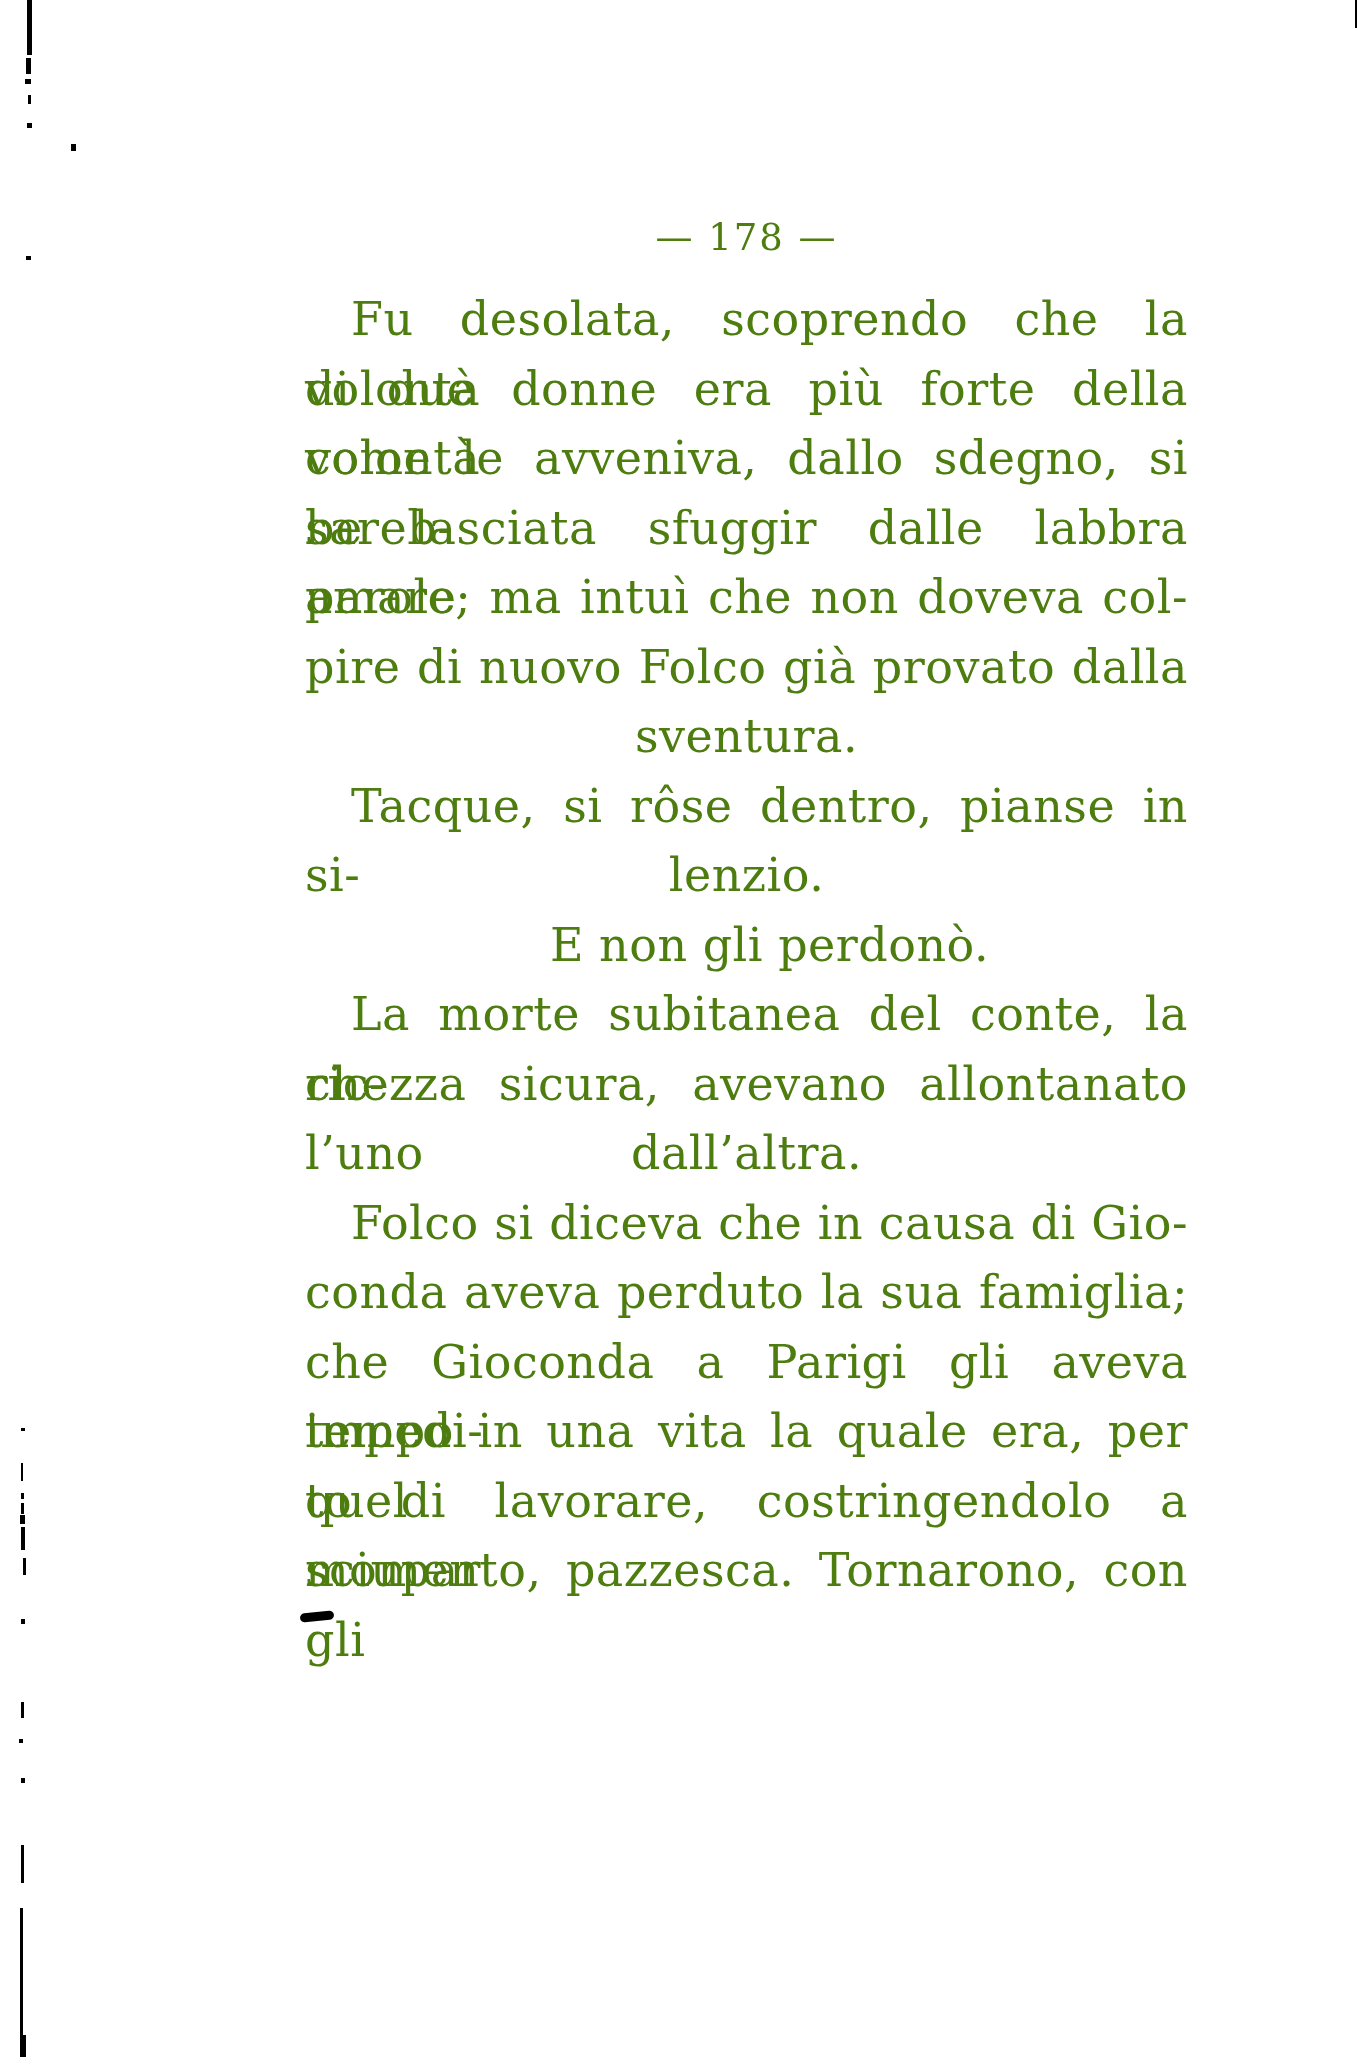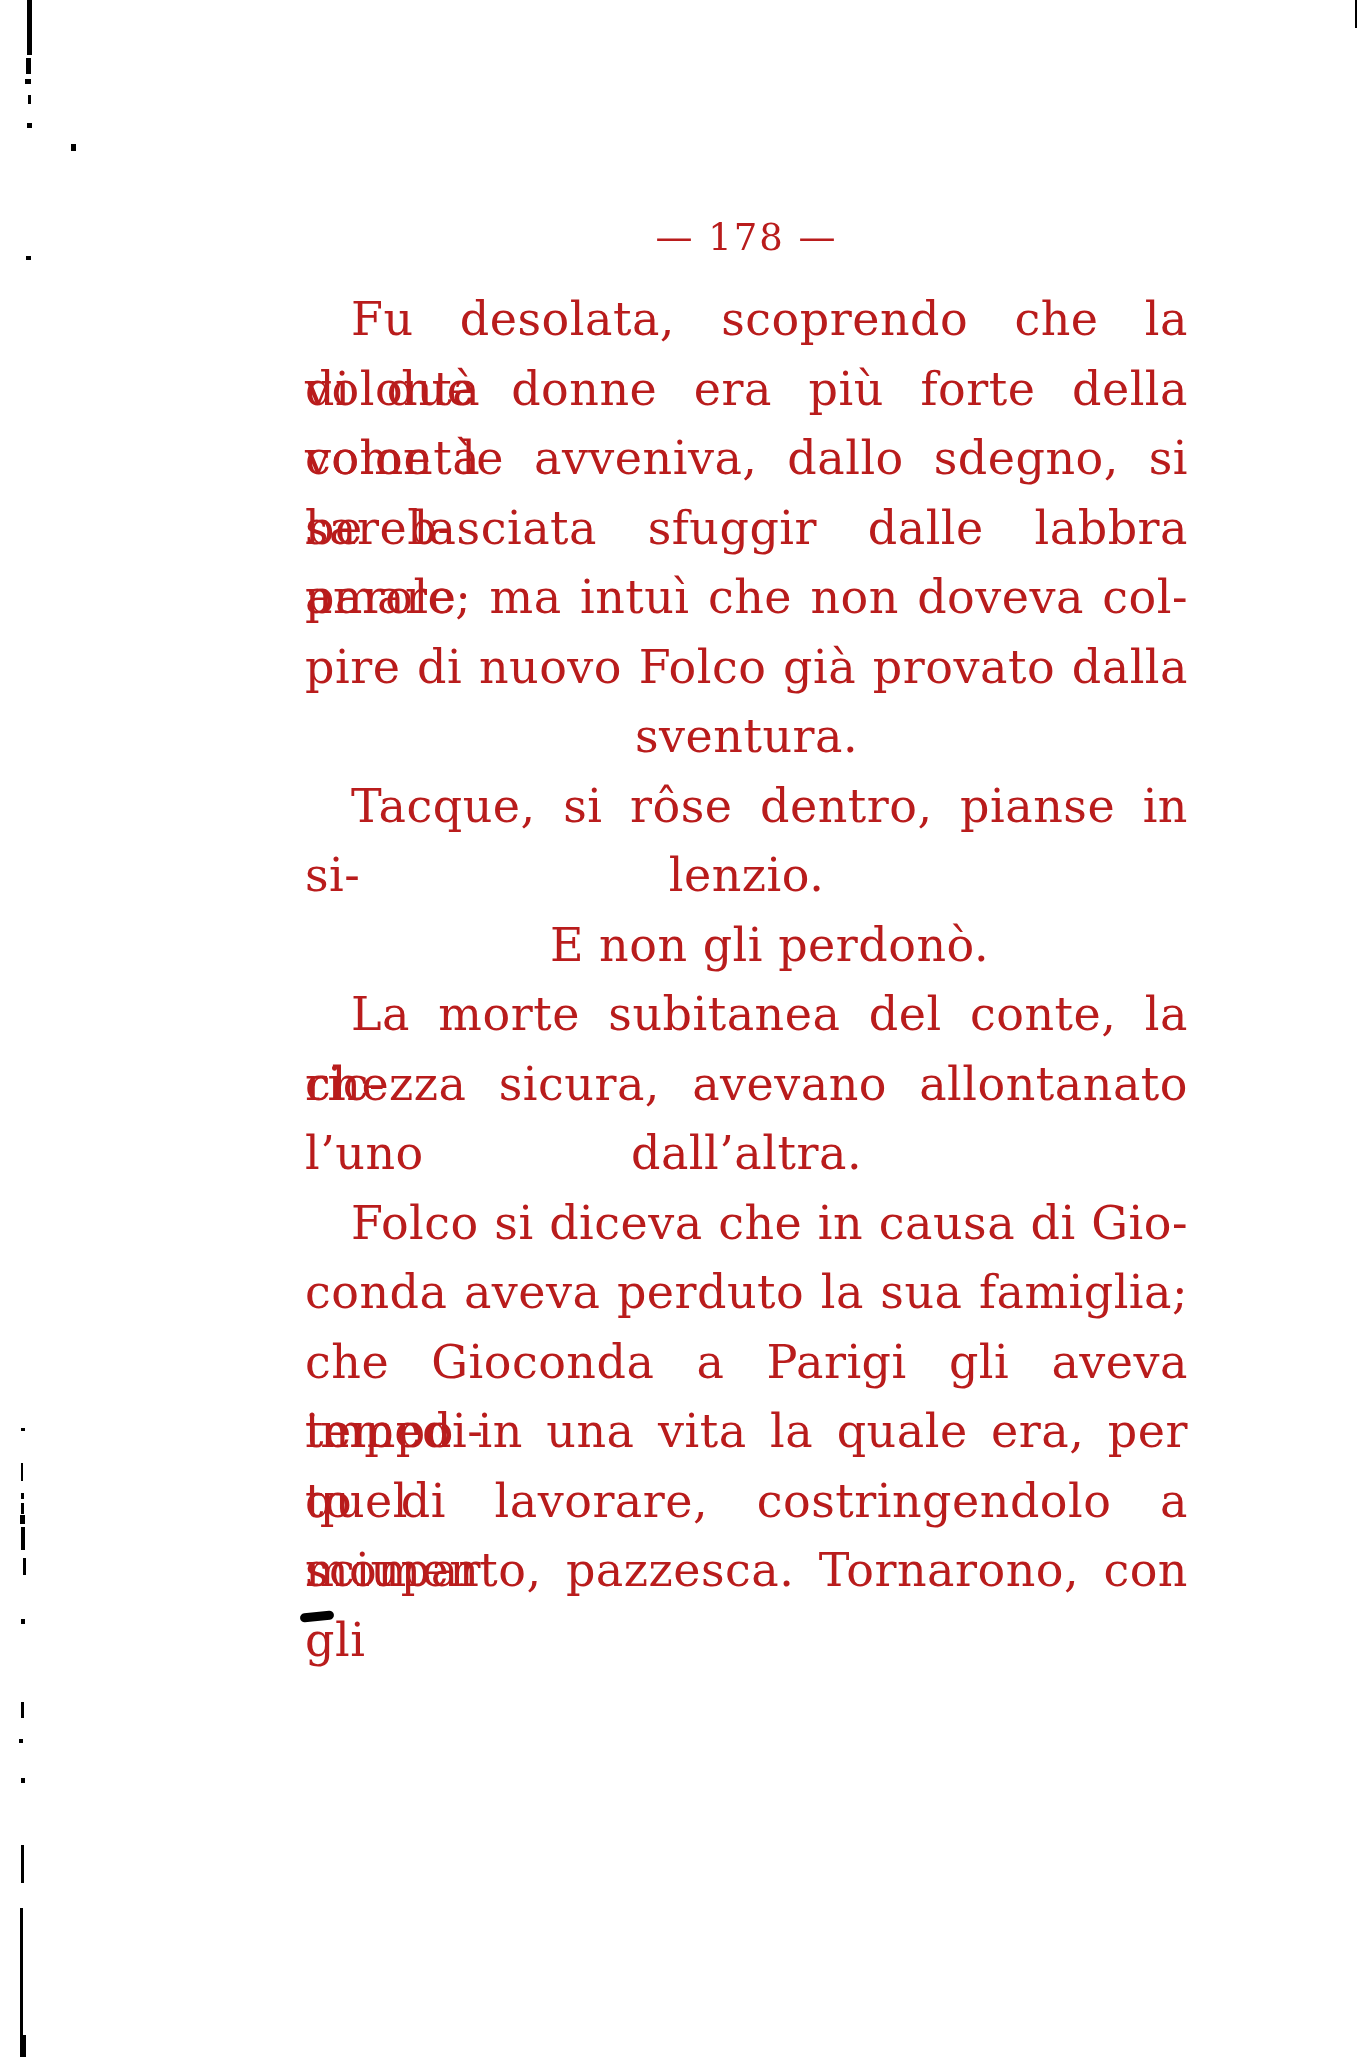--- a/index.html
+++ b/index.html
@@ -7,21 +7,21 @@
     padding: 0;
     background: #ffffff;
   }
   .page {
     position: relative;
     width: 1357px;
     height: 2071px;
     background: #ffffff;
     overflow: hidden;
     font-family: "DejaVu Serif", serif;
-    color: #b91c1c;
+    color: #4d7c0f;
   }
   .pageno {
     position: absolute;
     left: 305px;
     top: 218px;
     width: 883px;
     text-align: center;
     font-size: 37px;
     line-height: 40px;
     letter-spacing: 2px;

